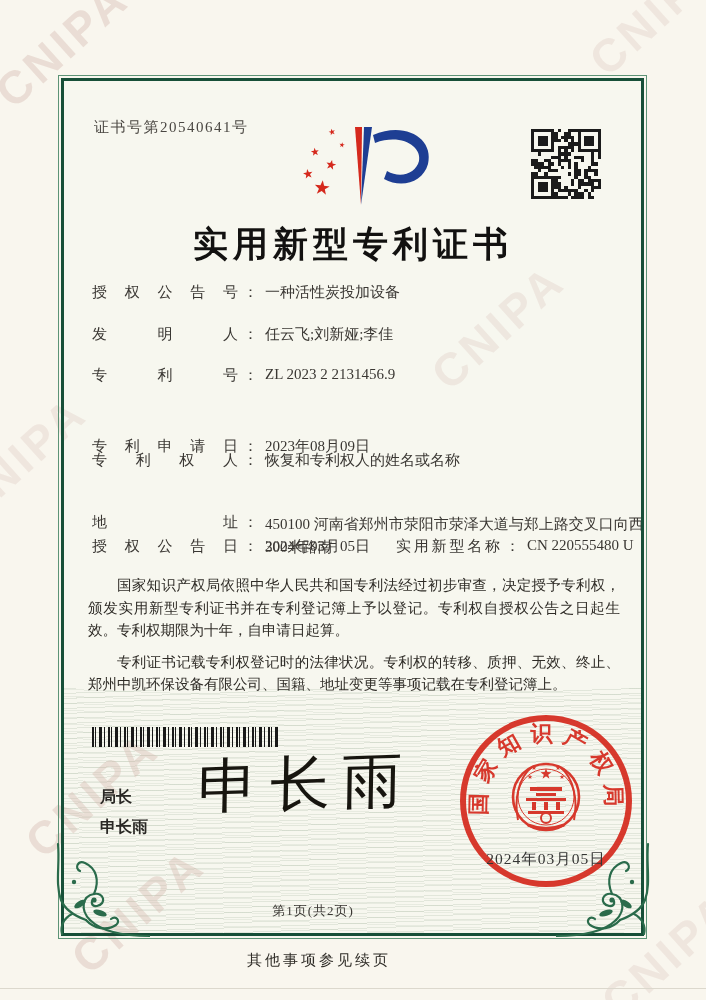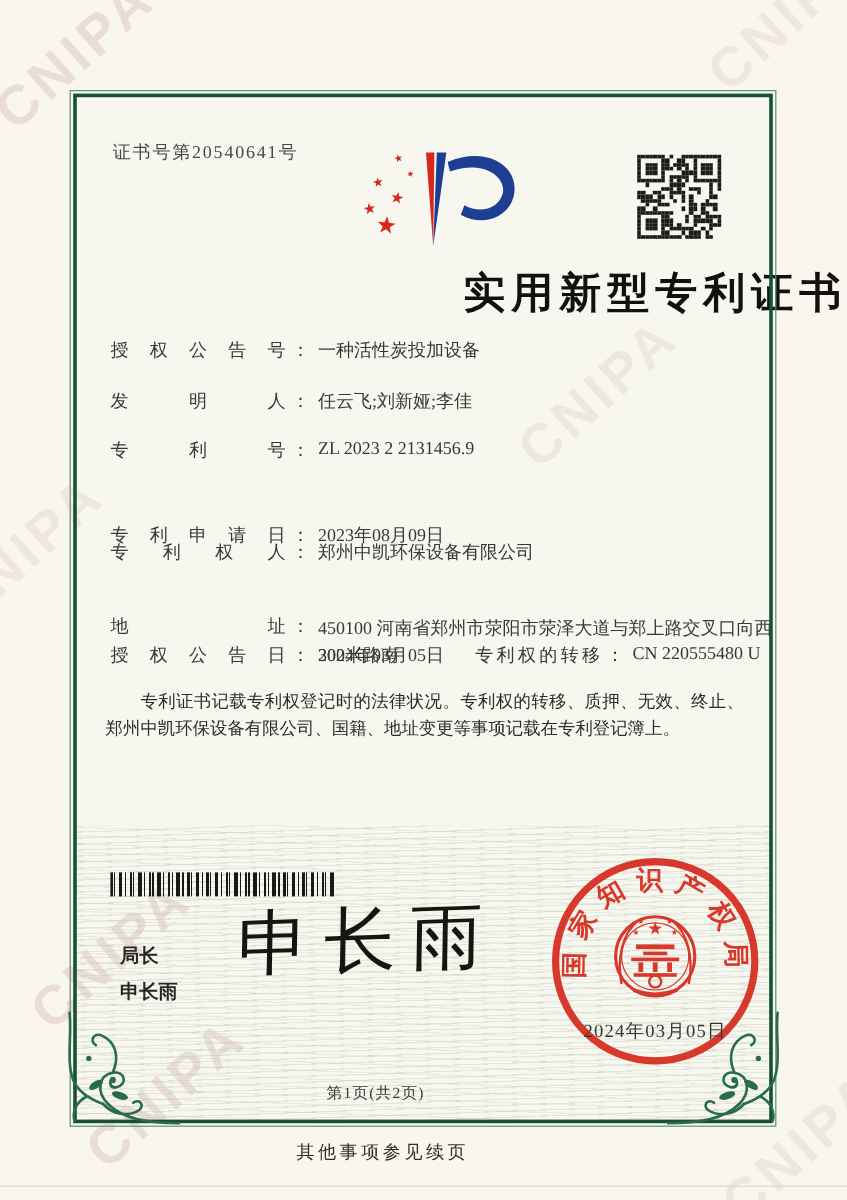--- a/index.html
+++ b/index.html
@@ -55,21 +55,21 @@
   .logo{position:absolute;left:294px;top:119px;z-index:2;}
   .qr{
     position:absolute;left:531px;top:129px;width:70px;height:70px;
     display:grid;grid-template-columns:repeat(21,1fr);grid-template-rows:repeat(21,1fr);
     z-index:2;
   }
   .qr .qm{background:#1b1b1b;}
 
   .title{
     position:absolute;left:0;top:221px;width:706px;
-    text-align:right;font-size:35px;font-weight:700;
+    text-align:center;font-size:35px;font-weight:700;
     letter-spacing:5px;color:#121110;z-index:2;
   }
 
   
   .row{position:absolute;left:92px;font-size:15px;color:#3a3733;z-index:2;white-space:nowrap;}
   .row .lab{
     display:inline-block;width:146px;
     text-align:justify;text-align-last:justify;
     vertical-align:top;
   }
@@ -639,30 +639,31 @@
   <div class="row" style="top:325px;">
     <span class="lab">发明人</span><span class="colon">：</span><span class="val">任云飞;刘新娅;李佳</span>
   </div>
   <div class="row" style="top:366px;">
     <span class="lab">专利号</span><span class="colon">：</span><span class="val">ZL 2023 2 2131456.9</span>
   </div>
   <div class="row" style="top:409px;margin-top:28px;">
     <span class="lab">专利申请日</span><span class="colon">：</span><span class="val">2023年08月09日</span>
   </div>
   <div class="row" style="top:451px;">
-    <span class="lab">专利权人</span><span class="colon">：</span><span class="val">郑州中凯环保设备有限公司</span>
+    <span class="lab">专利权人</span><span class="colon">：</span><span class="val">恢复和专利权人的姓名或名称</span>
   </div>
   <div class="row" style="top:493px;margin-top:20px;">
     <span class="lab">地址</span><span class="colon">：</span><span class="val wrap">450100 河南省郑州市荥阳市荥泽大道与郑上路交叉口向西300米路南</span>
   </div>
   <div class="row" style="top:537px;">
-    <span class="lab">授权公告日</span><span class="colon">：</span><span class="val">2024年03月05日</span><span class="pair2"><span class="lab">专利权的转移</span><span class="colon">：</span><span class="val">CN 220555480 U</span></span>
+    <span class="lab">授权公告日</span><span class="colon">：</span><span class="val">2024年03月05日</span><span class="pair2"><span class="lab">实用新型名称</span><span class="colon">：</span><span class="val">CN 220555480 U</span></span>
   </div>
 
   <div class="paras">
+    <p>国家知识产权局依照中华人民共和国专利法经过初步审查，决定授予专利权，颁发实用新型专利证书并在专利登记簿上予以登记。专利权自授权公告之日起生效。专利权期限为十年，自申请日起算。</p>
     <p>专利证书记载专利权登记时的法律状况。专利权的转移、质押、无效、终止、郑州中凯环保设备有限公司、国籍、地址变更等事项记载在专利登记簿上。</p>
   </div>
 
   <div class="barcode"></div>
 
   <div class="officer">
     <div class="t">局长</div>
     <div class="n">申长雨</div>
   </div>
   <div class="signature">申长雨</div>

